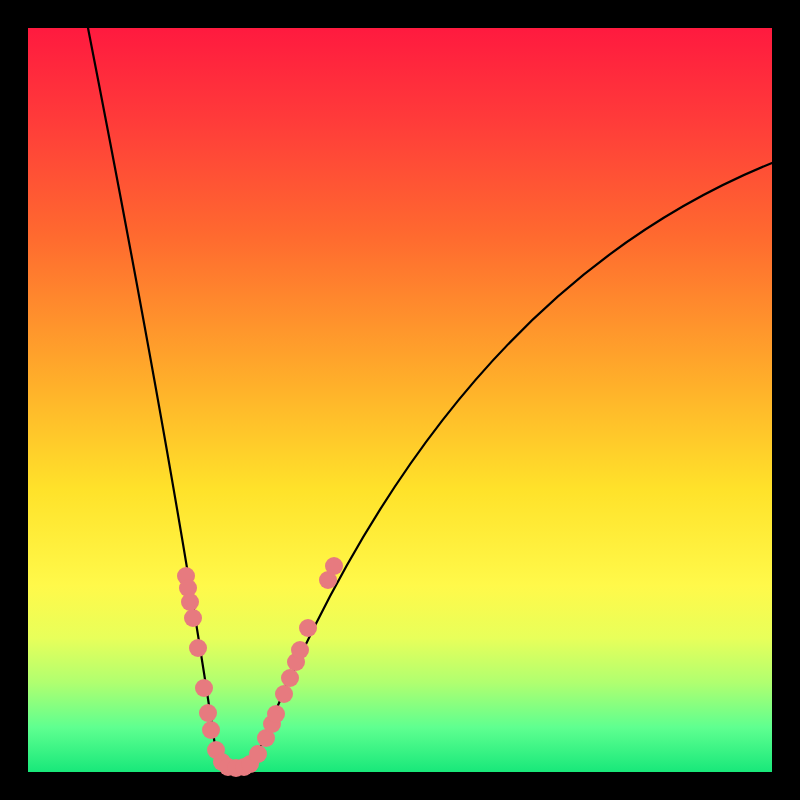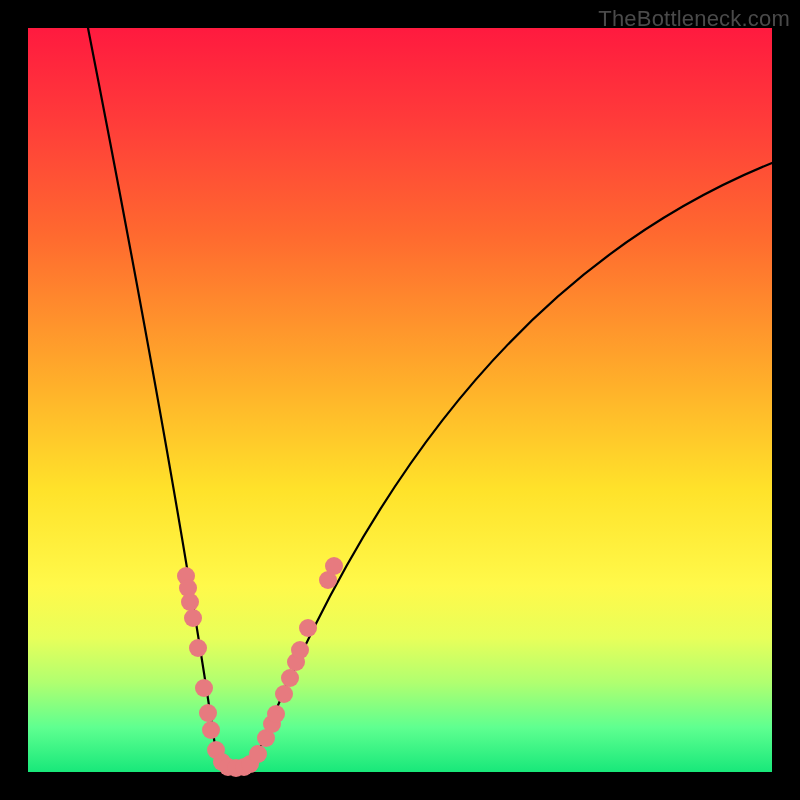--- a/index.html
+++ b/index.html
@@ -87,14 +87,13 @@
           <circle cx="256" cy="666" r="9" fill="#e77a7f" stroke="#c95a60" stroke-width="0"></circle>
           <circle cx="262" cy="650" r="9" fill="#e77a7f" stroke="#c95a60" stroke-width="0"></circle>
           <circle cx="268" cy="634" r="9" fill="#e77a7f" stroke="#c95a60" stroke-width="0"></circle>
           <circle cx="272" cy="622" r="9" fill="#e77a7f" stroke="#c95a60" stroke-width="0"></circle>
           <circle cx="280" cy="600" r="9" fill="#e77a7f" stroke="#c95a60" stroke-width="0"></circle>
           <circle cx="300" cy="552" r="9" fill="#e77a7f" stroke="#c95a60" stroke-width="0"></circle>
           <circle cx="306" cy="538" r="9" fill="#e77a7f" stroke="#c95a60" stroke-width="0"></circle>
         </g>
     </svg>
   </div>
-  <div class="watermark">TheBottleneck.com</div>
 </div>
 
 </body></html>

